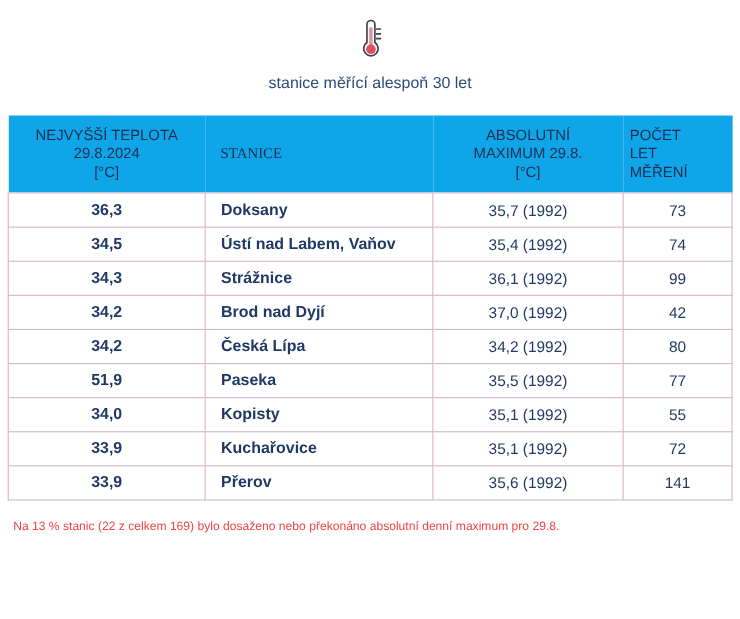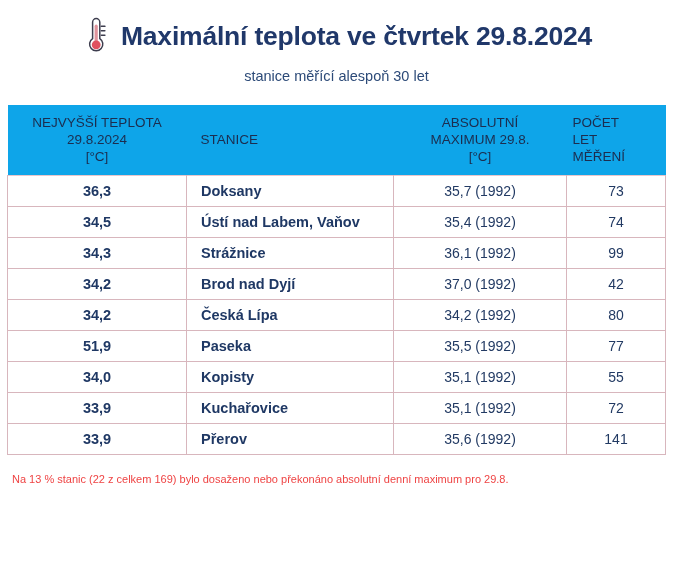--- a/index.html
+++ b/index.html
@@ -66,21 +66,21 @@
     background: #0ea5e9;
     color: #1c2d4f;
     font-weight: normal;
     font-size: 13.5px;
     line-height: 1.27;
     padding: 9px 6px 10px;
     vertical-align: middle;
     border: none;
   }
   thead th.h-temp   { text-align: center; }
-  thead th.h-stan   { text-align: left; padding-left: 14px; }
+  thead th.h-stan   { text-align: left; padding-left: 14px; font-family: Liberation Serif, serif; }
   thead th.h-abs    { text-align: center; }
   thead th.h-years  { text-align: left; }
 
   tbody td {
     border-bottom: 1px solid #d8b6bd;
     border-right: 1px solid #d8b6bd;
     height: 31px;
     font-size: 14.5px;
     color: #1f3864;
     padding: 0 6px;
@@ -131,21 +131,20 @@
     <path d="M11.6 6.2a3.6 3.6 0 0 1 7.2 0v16.4a6.6 6.6 0 1 1-7.2 0z" fill="#ffffff" stroke="#3d3d4e" stroke-width="1.5"></path>
 
     <rect x="13.6" y="8.6" width="3.2" height="18.5" rx="1.6" fill="#e0949d"></rect>
 
     <circle cx="15.2" cy="28.8" r="4.4" fill="#e0515f"></circle>
 
     <rect x="19.6" y="9.6" width="5" height="1.5" rx="0.7" fill="#3d3d4e"></rect>
     <rect x="19.6" y="14.0" width="5" height="1.5" rx="0.7" fill="#3d3d4e"></rect>
     <rect x="19.6" y="18.4" width="5" height="1.5" rx="0.7" fill="#3d3d4e"></rect>
   </svg>
-  <div class="main-title">Maximální teplota ve čtvrtek 29.8.2024</div>
 </div>
 
 <div class="subtitle">stanice měřící alespoň 30 let</div>
 
 <div class="table-wrap">
   <table class="temps">
     <colgroup>
       <col class="c-temp">
         <col class="c-stan">
         <col class="c-abs">

